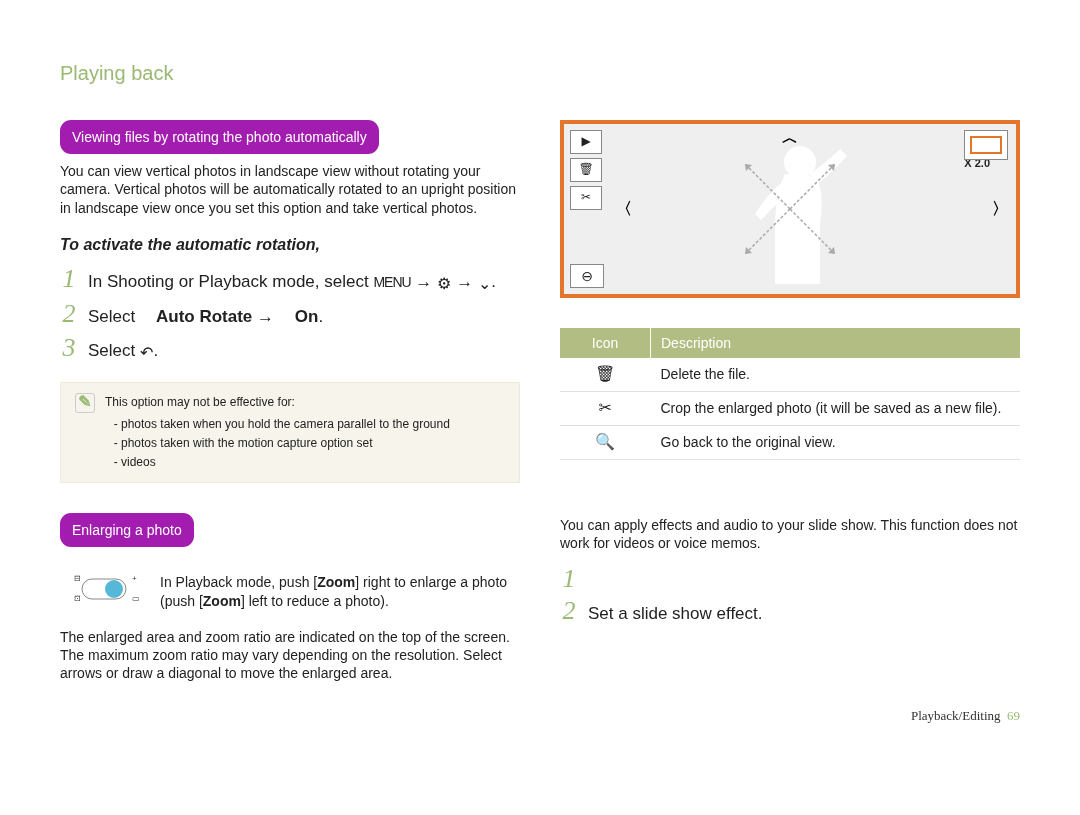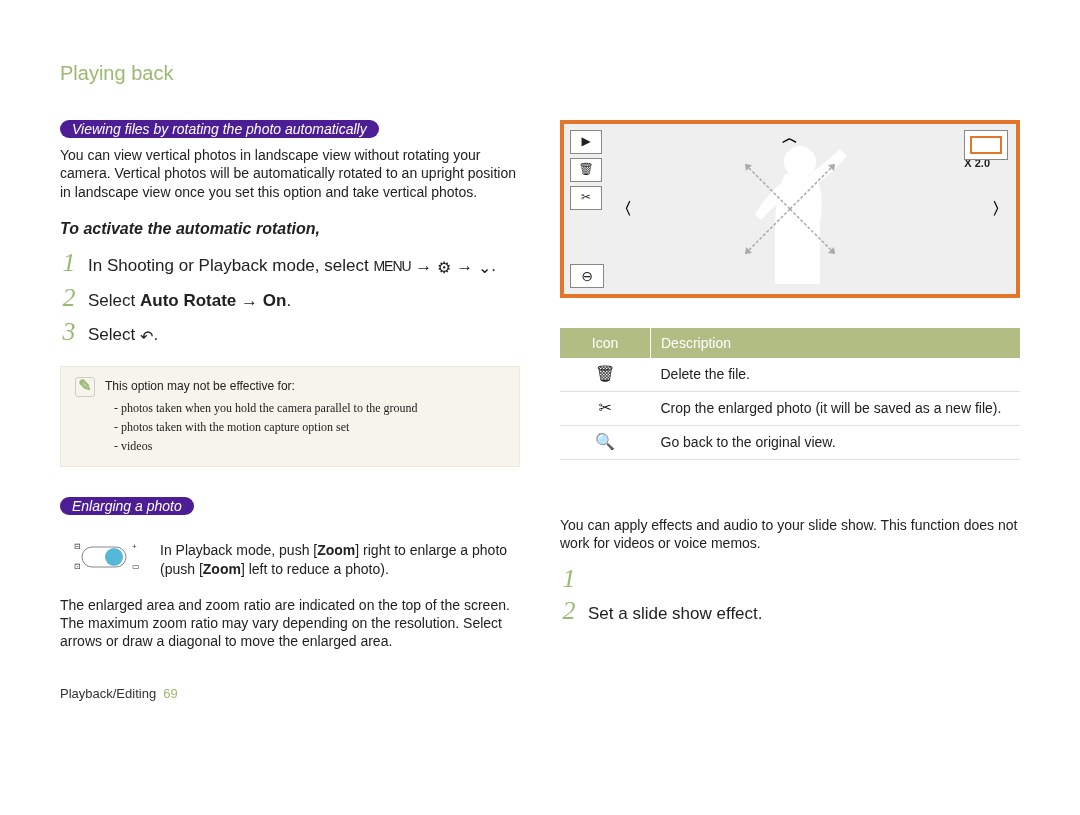--- a/index.html
+++ b/index.html
@@ -20,28 +20,27 @@
     margin: 0 0 34px 0;
   }
   .cols {
     display: flex;
     gap: 40px;
   }
   .col { flex: 1; }
 
   .pill {
     display: inline-block;
-    background: #4c1d95;
+    background: #a21caf;
     color: #fff;
     font-weight: 400;
     font-size: 14px;
-    padding: 0 12px;
+    padding: 8px 12px;
     border-radius: 11px;
     margin-bottom: 8px;
-    font-style: italic;
   }
   .subheading {
     font-weight: 600;
     font-size: 16px;
     margin: 18px 0 10px 0;
     font-style: italic;
   }
   .steps {
     margin: 0;
     padding: 0;
@@ -58,21 +57,21 @@
     font-family: Georgia, "Times New Roman", serif;
     font-style: italic;
     font-size: 26px;
     color: #9AB973;
     width: 18px;
     text-align: center;
     flex-shrink: 0;
     line-height: 1;
   }
   .steps li .body { flex: 1; line-height: 1.4; font-weight: 300; }
-  .steps li .body .bold { font-weight: 600; }
+  .steps li .body .bold { font-weight: 600; margin-left: 16px; }
   .note-box {
     background: #F7F4EC;
     border: 1px solid #EDE9DC;
     padding: 10px 14px 10px 14px;
     margin: 18px 0 30px 0;
     font-size: 12px;
     line-height: 1.5;
     display: flex;
     gap: 10px;
   }
@@ -80,21 +79,21 @@
     color: #9AB973;
     font-weight: 600;
     font-size: 16px;
     line-height: 1;
     border: 1px solid #ccc;
     border-radius: 3px;
     width: 18px;
     height: 18px;
     text-align: center;
   }
-  .note-box ul { margin: 4px 0 0 0; padding-left: 16px; font-family: Liberation Serif, serif; }
+  .note-box ul { margin: 4px 0 0 0; padding-left: 16px; }
   .note-box ul li { margin: 1px 0; list-style: "- "; }
 
   .zoom-push {
     display: flex;
     gap: 12px;
     align-items: flex-start;
     margin: 18px 0;
   }
   .zoom-push .icon {
     flex-shrink: 0;
@@ -197,24 +196,25 @@
   }
   table.icon-table th:first-child { border-right: 1px solid #fff; width: 70px; text-align: center; }
   table.icon-table td {
     padding: 6px 10px;
     border-bottom: 1px solid #e0e0e0;
     vertical-align: middle;
   }
   table.icon-table td:first-child { text-align: center; font-size: 16px; }
 
   .footer {
-    text-align: left;
+    text-align: right;
     font-size: 13px;
     color: #333;
-    margin-top: 36px;
+    margin-top: 26px;
+    font-family: Liberation Serif, serif;
   }
   .footer .pn { color: #9AB973; }
 
   
   .glyph-menu { font-family: "Arial Black", sans-serif; font-size: 14px; letter-spacing: -1px; font-weight: 400; }
   .glyph { font-size: 16px; vertical-align: -2px; }
 </style>
 </head>
 <body>
 

